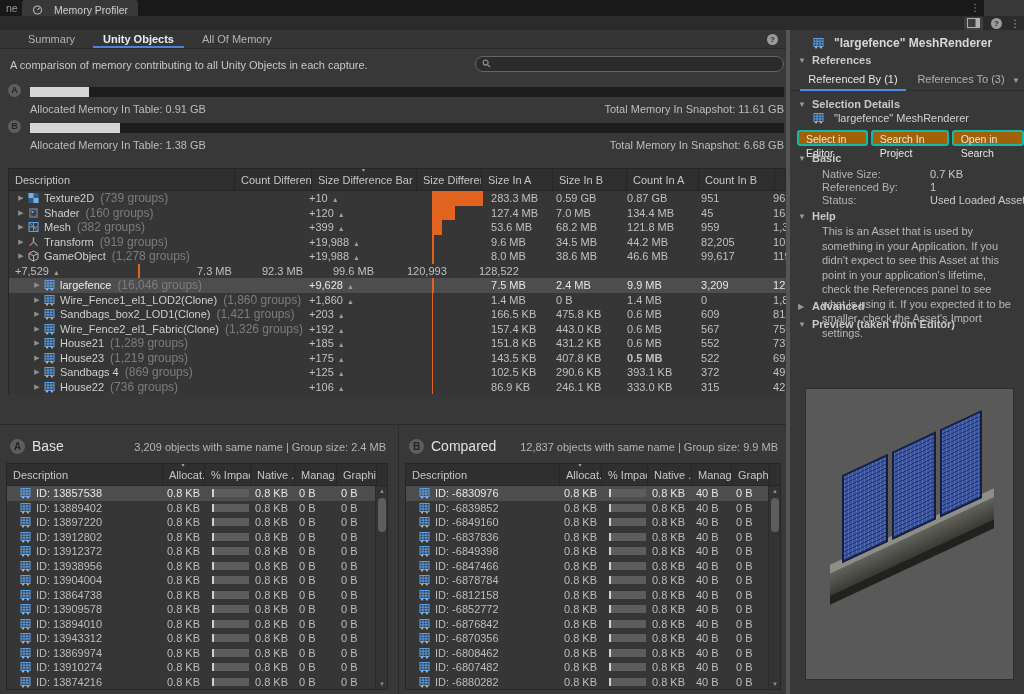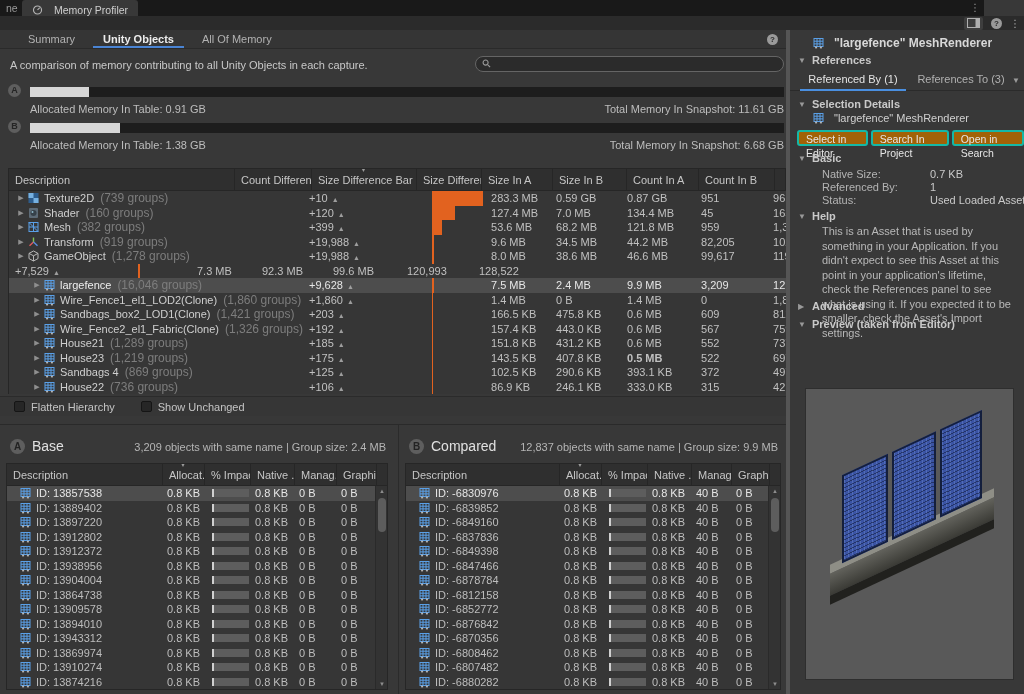--- a/index.html
+++ b/index.html
@@ -577,30 +577,20 @@
             </div>
           </div>
         <div class="vscroll" style="height:203px">
           <div class="arr up">▲</div>
           <div class="thumb" style="top:12px;height:32px"></div>
           <div class="arr dn">▼</div>
         </div>
       </div>
     </div>
 
-    <div id="table-footer">
-      <div class="cb">
-        <span class="cbbox"></span>
-        <span>Flatten Hierarchy</span>
-      </div>
-      <div class="cb">
-        <span class="cbbox"></span>
-        <span>Show Unchanged</span>
-      </div>
-    </div>
 
     <div id="bottom-split">
       <div class="panel" id="panel-a">
         <div class="panel-head">
           <div class="pbadge">A</div>
           <div class="ptitle">Base</div>
           <div class="pstats">3,209 objects with same name | Group size: 2.4 MB</div>
         </div>
         <div class="ptable" id="ptable-a" style="width:382px">
             <div class="thead">

